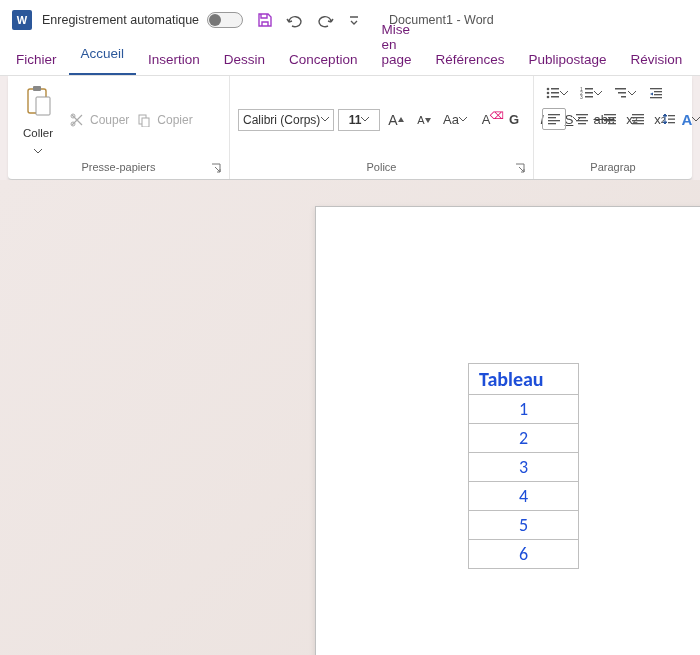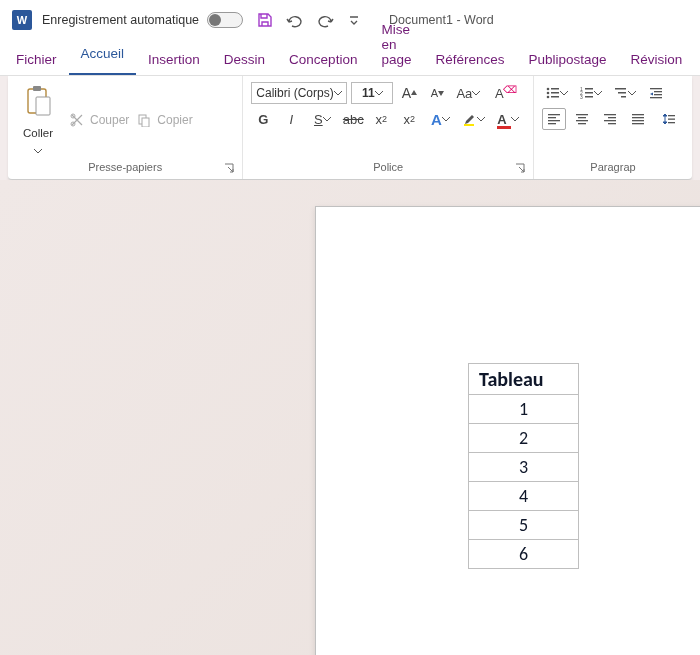--- a/index.html
+++ b/index.html
@@ -29,39 +29,39 @@
   .group .glabel .launcher svg { display:block; }
   
   
   .clip-big { width: 48px; display: flex; flex-direction: column; align-items: center; justify-content: center; gap: 10px; cursor: pointer; }
   .clip-big .lbl { font-size: 11.5px; color: #333; }
   .clip-list { display: flex; flex-direction: row; justify-content: center; padding-left: 4px; }
   .clip-list .row { display: flex; align-items: center; gap: 6px; font-size: 12px; color: #333; cursor: pointer; padding: 2px 4px; }
   .clip-list .row.disabled { color: #aaa; }
   
   
-  .font-group .gcontent { flex-direction: column; gap: 4px; padding: 2px; }
+  .font-group .gcontent { flex-direction: row; gap: 4px; padding: 2px; }
   .font-row { display: flex; align-items: center; gap: 4px; }
   .combo { height: 22px; border: 1px solid #bbb; background: #fff; display: flex; align-items: center; padding: 0 4px; font-size: 12px; color: #333; cursor: pointer; }
   .combo.name { width: 96px; justify-content: space-between; }
   .combo.size { width: 42px; justify-content: center; font-weight: bold; }
   .ibtn { width: 24px; height: 22px; display: flex; align-items: center; justify-content: center; cursor: pointer; font-size: 13px; color: #444; border-radius: 2px; }
   .ibtn.wide { width: 30px; }
   .ibtn sup, .ibtn sub { font-size: 9px; }
   .dd { width: 8px; display: inline-flex; }
   .dd svg { display:block; }
   
   
   .para-group .gcontent { flex-direction: column; gap: 4px; padding: 2px; }
   
   
   .docarea { position: absolute; left: 0; right: 0; top: 180px; bottom: 0; overflow: hidden; background: linear-gradient(135deg, #f0e8e6 0%, #ebe2de 100%); }
   .page { position: absolute; left: 315px; top: 26px; width: 600px; height: 800px; background: #fff; border: 1px solid #c0c0c0; box-shadow: 0 2px 6px rgba(0,0,0,0.1); }
   .docTable { position: absolute; left: 152px; top: 156px; border-collapse: collapse; }
-  .docTable td { border: 1px solid #bfbfbf; padding: 3px 10px; text-align: center; font-size: 18px; font-family: Calibri, Arial, sans-serif; color: #0f172a; min-width: 110px; }
+  .docTable td { border: 1px solid #bfbfbf; padding: 3px 10px; text-align: center; font-size: 18px; font-family: Calibri, Arial, sans-serif; color: #1d4ed8; min-width: 110px; }
   .docTable td.hdr { text-align: left; font-weight: bold; font-size: 20px; }
 </style>
 </head>
 <body>
 
 <div class="titlebar">
   <div class="wicon">W</div>
   <span class="autos">Enregistrement automatique</span>
   <div class="toggle"></div>
   <div class="qat">

